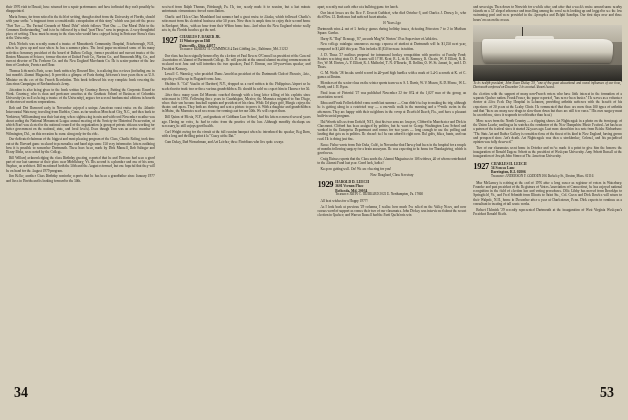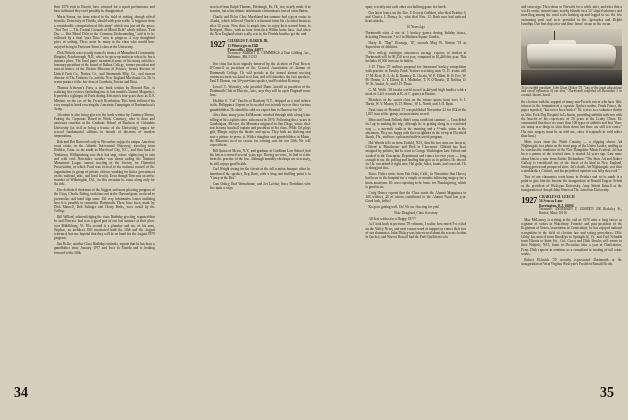--- a/index.html
+++ b/index.html
@@ -37,21 +37,20 @@
   .col p {
     margin: 0 0 1.6px 0;
     text-indent: 3px;
   }
   .col p.noindent { text-indent: 0; }
   .fake-lines {
     font-size: 3.45px;
     line-height: 1.23;
     text-align: justify;
     color: #221d16;
-    margin-left: 48px;
   }
   .folio {
     font-family: "Liberation Serif", serif;
     font-weight: bold;
     font-size: 14px;
     color: #17130e;
   }
   .folio-left {
     position: absolute;
     left: 8px;
@@ -207,20 +206,30 @@
         <p>J. D. Thass '27 outlines proposal for intramural hockey competition with practice at Faculty Pond; Seniors receiving state O. D. teams will 17 M. Kent, R. L. de B. Romney, R. Chesin, W. P. Elliott, R. B. Fox, W. M. Horton, A. Y. Elliott, R. J. Mulholm', T. N. O'Rourke, H. Rollins, O. W. St. Amant, Jr., and J. D. Thass.</p>
         <p>G. M. Wolfe '28 breaks world record in 40-yard high hurdles with a mark of 5.4-5 seconds at K. of C. games at Boston.</p>
         <p>Members of the senior class on the winter sports team were S. I. Harris, W. V. Mason, R. D. Moose, W. L. North, and J. H. Ryan.</p>
         <p>Final issue of Pictorial '27 was published November 22 for 874 of the 1,027 men of the group, an association record.</p>
         <p>Edna and Frank Pollock didn't come north last summer — Cran didn't feel up to making the trip, although he is getting along in a restricted way — a one-mile walk in the morning and a ½-mile swim in the afternoon. They are happy with their neighbors in the co-op at Deerfield Beach, Fla., and have a pleasant built-in social program.</p>
         <p>Hal Woods tells us from Enfield, N.H., that his two sons are lawyers, Clifford in Manchester and Dick in Claremont. Clifford has been assigned by politics, but he went to George Washington Law School and worked in the Enterprise Department and comes for two years — long enough to use the polling and landing that gets us in politics. He doesn't feel he can afford it right now. Hal golfs, hikes, hunts, and can read. He is doing just fine.</p>
         <p>Renee Fisher wrote from Fair Oaks, Calif., in November that Harvey had been in the hospital for a couple of months following surgery for a brain aneurysm. He was expecting to be home for Thanksgiving, which is good news.</p>
         <p>Craig Haines reports that the Class sends the Alumni Magazines to 106 widows, 40 of whom contributed to the Alumni Fund last year. Good luck, ladies!</p>
         <p>Keep on getting well. On! We are cheering for you!</p>
         <div class="centerline">Now Hoagland, Class Secretary</div>
+        <div class="listing">
+          <div class="price">1929</div>
+          <div class="listing-body">
+            <div class="owner" style="white-space:pre-line">HAROLD D. LEECH
+3601 Vernon Place
+Bethesda, Md. 20034</div>
+            <div class="addr">Treasurer: JOHN C. HUBBARD
+2023 E. Northampton, Pa. 17860</div>
+          </div>
+        </div>
         <p>All best wishes for a Happy 1977!</p>
         <p>As I look back at previous '29 columns, I realize how much I've relied on the Valley News, and now census word of support as comes their two of our classmates. John Dickey was interviewed about the recent election in Quebec; and Warren Russell had the Parti Québécois win</p>
       </div>
     </div>
 
     <div class="col">
       <div class="fake-lines">
         <p class="noindent">and sovereign. Then down to Norwich for a while after, and after that a week's cruise around same nearby islands on a 52' sloped schooner and travelling among the coral reefs looking up and logged to see the low swimming pool and were provided in the Aycraydes and Delphi Isondips. Our first days over and three hours' ocean on the ocean.</p>
 
         <div class="photo">
@@ -242,17 +251,17 @@
             <div class="owner" style="white-space:pre-line">CHARLES H. LEECH
 56 Seneca Lane
 Barrington, R.I. 02806</div>
             <div class="addr">Treasurer: ANDERSON F. GODDEN
 206 Berkeley St., Boston, Mass. 02116</div>
           </div>
         </div>
         <p>Mac McLarney is retiring at the end of 1976 after a long career as registrar of voters in Waterbury. Founder and past president of the Registrars of Voters Association of Connecticut, he has enjoyed national recognition in the field of election law and voting procedures. Ollie Libby has moved from Brooklyn to Springfield, Vt., and Fred Schmidt from Illinois to Saint Ste., Col. Gwen and Dick Bowles will return to their Walpole, N.H., home in December after a year at Charlestown, Penn. Dick expects to continue as a consultant in treating of tall waste works.</p>
         <p>Robert Helmick '29 recently represented Dartmouth at the inauguration of West Virginia Wesleyan's President Ronald Sleeth.</p>
       </div>
-      <div class="folio folio-right">35</div>
+      <div class="folio folio-right">53</div>
     </div>
 
   </div>
 </div>
 
 </body></html>

